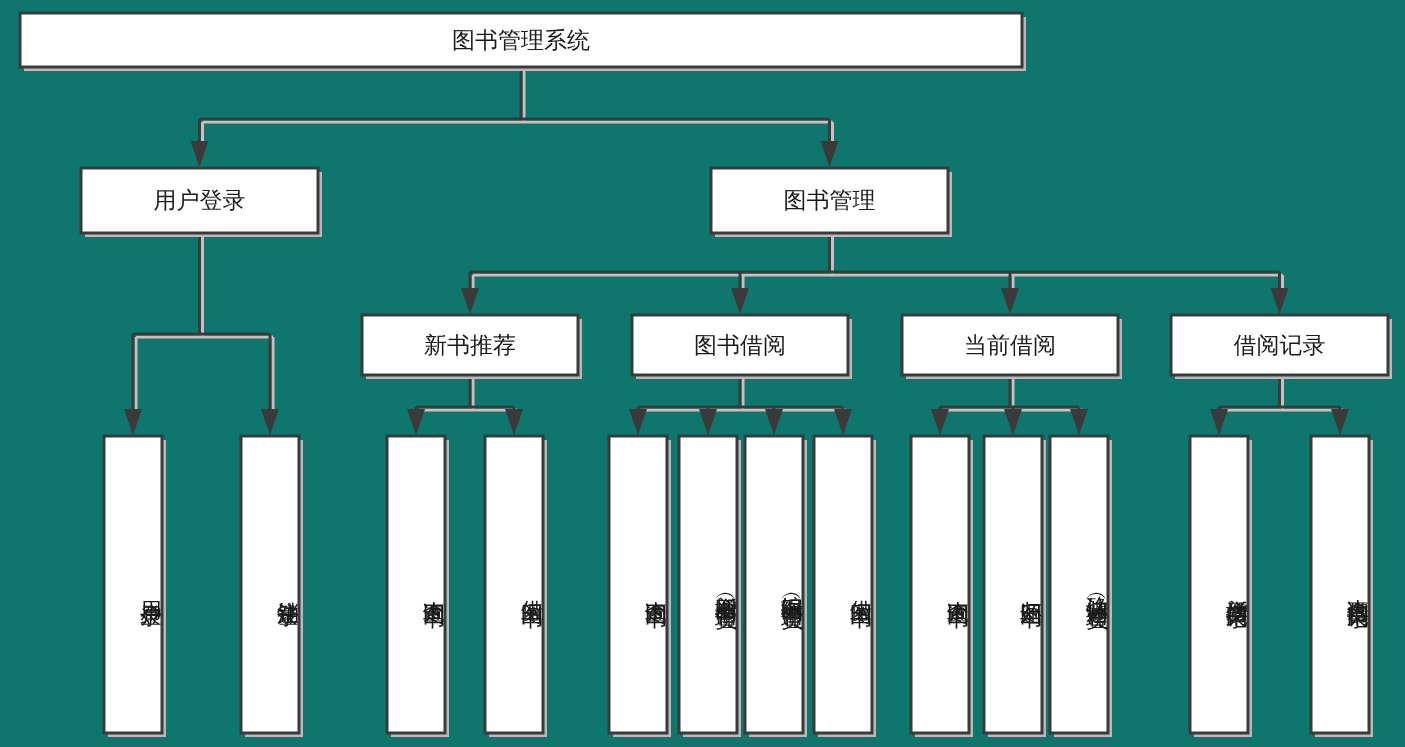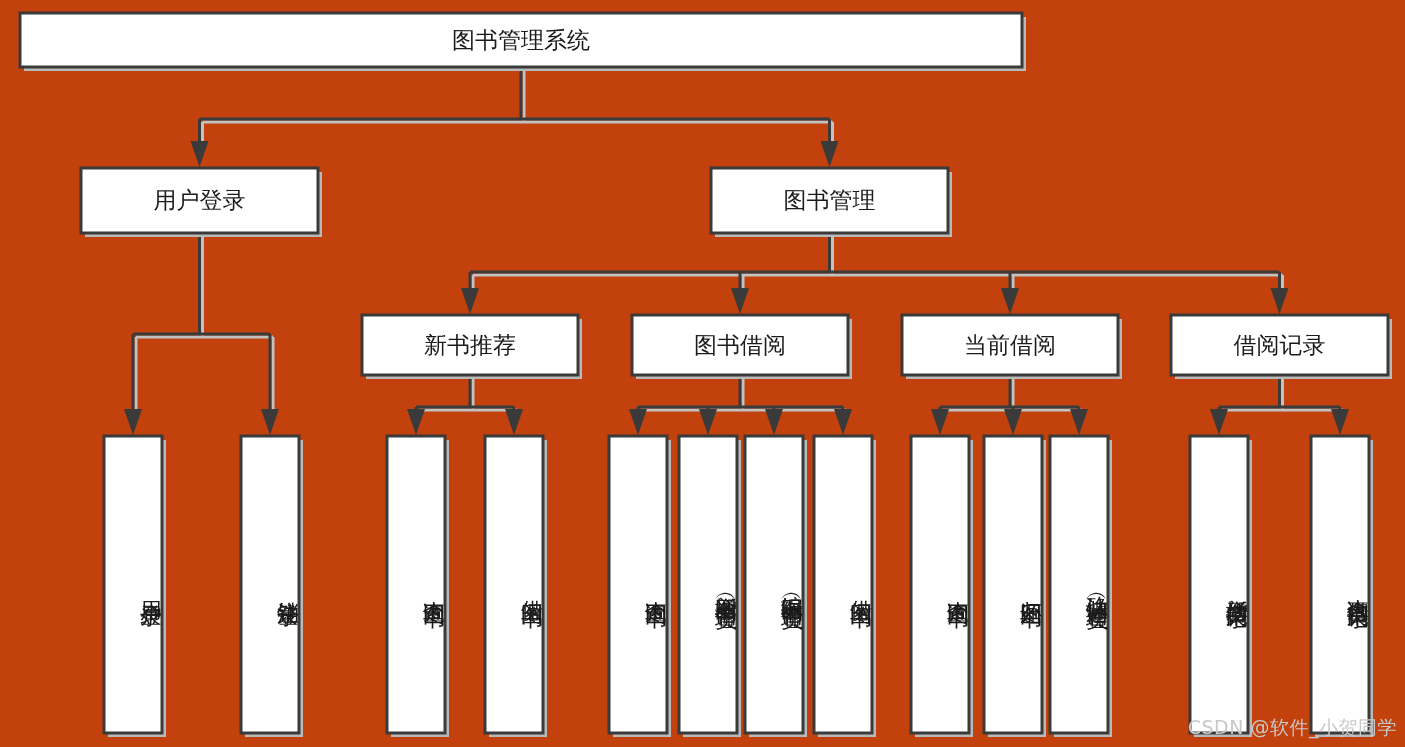--- a/index.html
+++ b/index.html
@@ -2,21 +2,21 @@
 <html><head>
 <meta charset="utf-8">
 <title>图书管理系统 功能结构图</title>
 <style>
   html,body{margin:0;padding:0;background:#ffffff;}
   body{
     width:1405px;height:747px;
     font-family:"DejaVu Sans","Liberation Sans",sans-serif;
     overflow:hidden;
   }
-  #diagram-root{position:relative;width:1405px;height:747px;background:#c2410c;}
+  #diagram-root{position:relative;width:1405px;height:747px;background:#0f766e;}
   svg#flowchart{position:absolute;left:0;top:0;width:1405px;height:747px;display:block;}
 
   .node-box{fill:#ffffff;stroke:#3a3a3a;stroke-width:3;}
   .node-box-shadow{fill:#b9b9b9;stroke:none;}
   .connector{stroke:#3a3a3a;stroke-width:3;fill:none;stroke-linecap:butt;}
   .connector-shadow{stroke:#c2c2c2;stroke-width:3;fill:none;}
   .arrow-head{fill:#3a3a3a;stroke:none;}
 
   .node-label{
     font-family:"DejaVu Sans","Liberation Sans",sans-serif;
@@ -202,15 +202,14 @@
       <div class="leaf-label" style="left: 679px; top: 450px; width: 58px; height: 273px;">新增图书（管理员）</div>
       <div class="leaf-label" style="left: 745px; top: 450px; width: 58px; height: 273px;">编辑图书（管理员）</div>
       <div class="leaf-label" style="left: 814px; top: 450px; width: 58px; height: 273px;">借阅图书</div>
       <div class="leaf-label" style="left: 911px; top: 450px; width: 58px; height: 273px;">查询图书</div>
       <div class="leaf-label" style="left: 984px; top: 450px; width: 58px; height: 273px;">归还图书</div>
       <div class="leaf-label" style="left: 1050px; top: 450px; width: 58px; height: 273px;">确认归还（管理员）</div>
       <div class="leaf-label" style="left: 1190px; top: 450px; width: 58px; height: 273px;">新增借阅记录</div>
       <div class="leaf-label" style="left: 1311px; top: 450px; width: 58px; height: 273px;">查询借阅记录</div>
     </div>
 
-  <div class="watermark">CSDN @软件_小贺同学</div>
 
 </div>
 
 </body></html>

